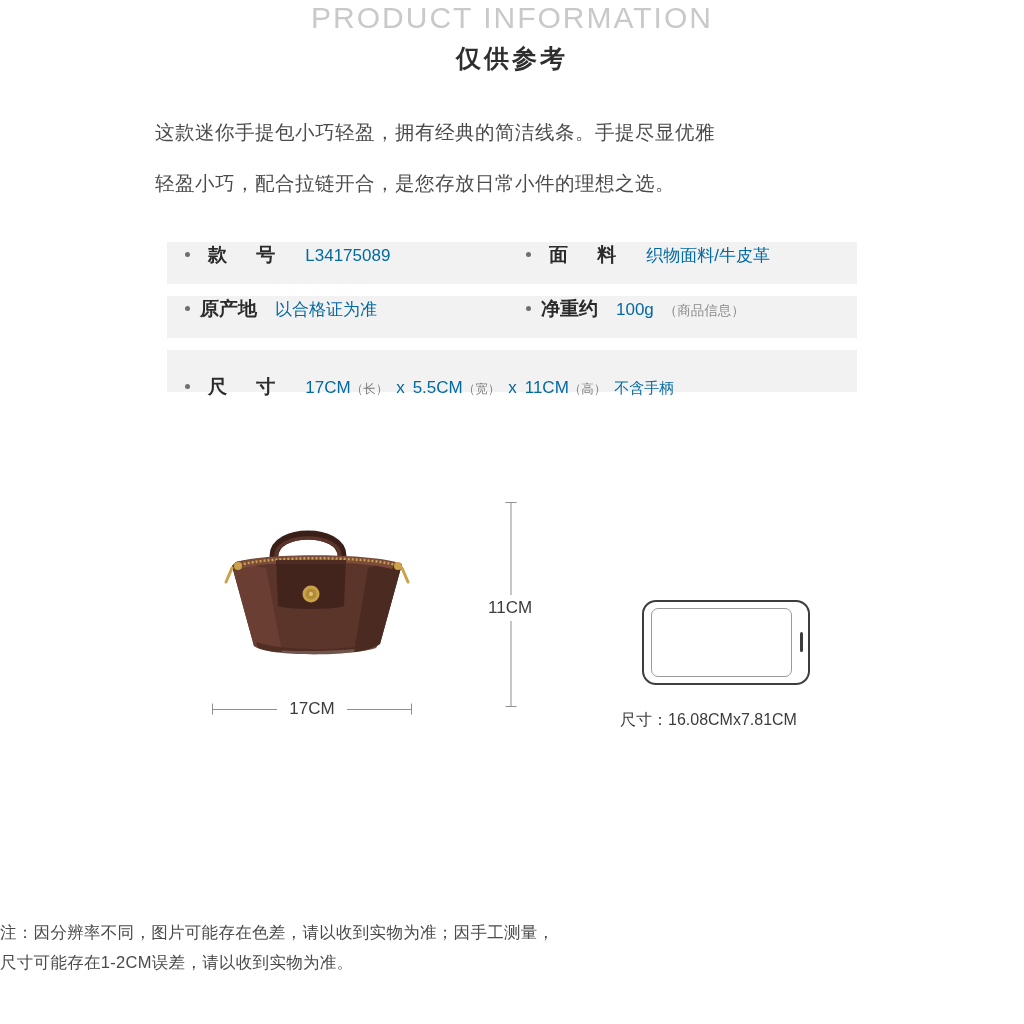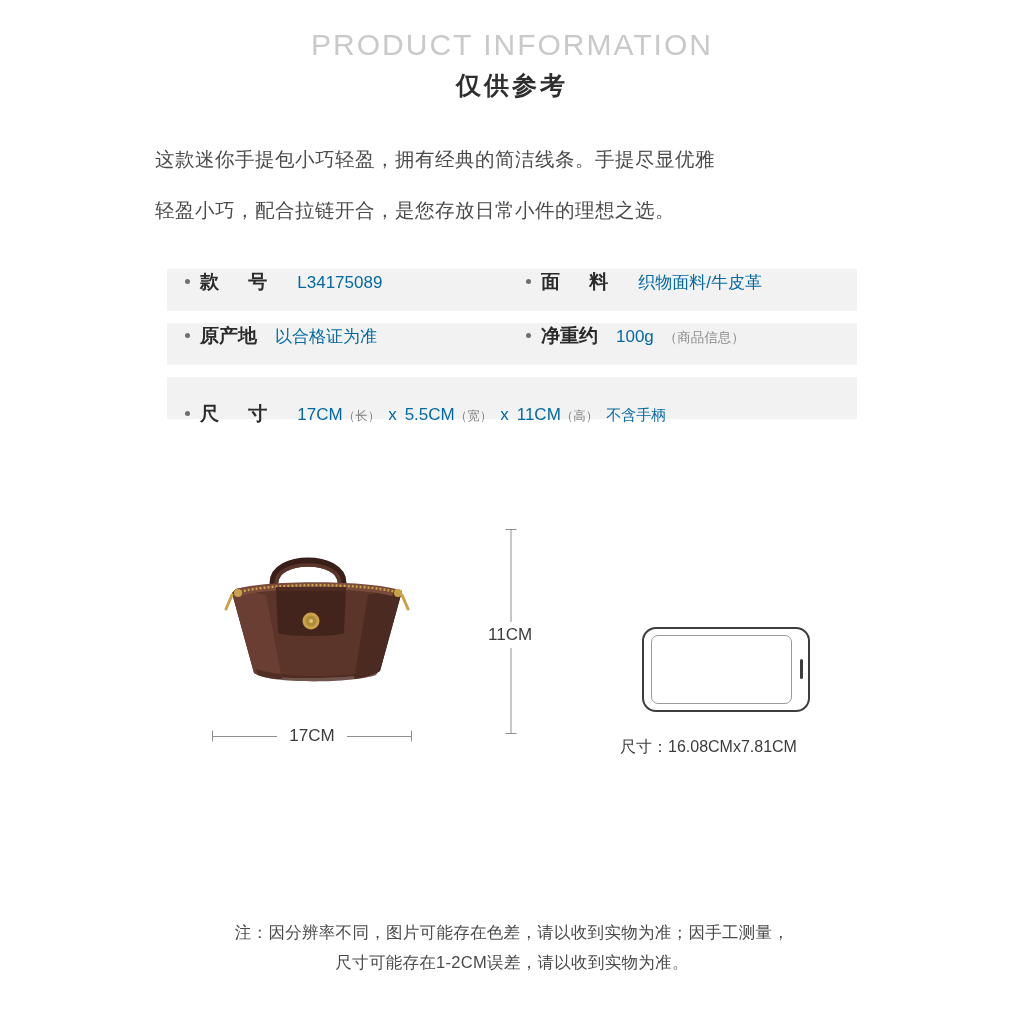--- a/index.html
+++ b/index.html
@@ -12,21 +12,21 @@
     background: #ffffff;
     font-family: "Liberation Sans", sans-serif;
     color: #3a3a3a;
     overflow: hidden;
     position: relative;
   }
 
   
   .header {
     text-align: center;
-    padding-top: 27px;
+    padding-top: 0;
   }
   .header-en {
     font-size: 30px;
     letter-spacing: 2px;
     color: #c9c9c9;
     font-weight: 500;
     line-height: 1.2;
   }
   .header-cn {
     font-size: 25px;
@@ -80,21 +80,21 @@
     position: relative;
     top: -4px;
     flex: 0 0 auto;
   }
   .label {
     font-size: 19px;
     font-weight: bold;
     color: #2b2b2b;
     white-space: nowrap;
   }
-  .label.sp3 { letter-spacing: 12px; }
+  .label.sp3 { letter-spacing: 12px; margin-left: 8px; }
   .value {
     font-size: 17px;
     color: #0369a1;
     margin-left: 18px;
     white-space: nowrap;
   }
   .value-small {
     font-size: 13.5px;
     color: #8a8a8a;
     margin-left: 10px;
@@ -235,21 +235,21 @@
     color: #3c3c3c;
     white-space: nowrap;
   }
 
   
   .note {
     position: absolute;
     left: 0;
     right: 0;
     bottom: 46px;
-    text-align: center;
+    text-align: left;
     font-size: 16.5px;
     line-height: 1.85;
     color: #4a4a4a;
     letter-spacing: 0.3px;
   }
   .note div { white-space: nowrap; }
 </style>
 </head>
 <body>
 

